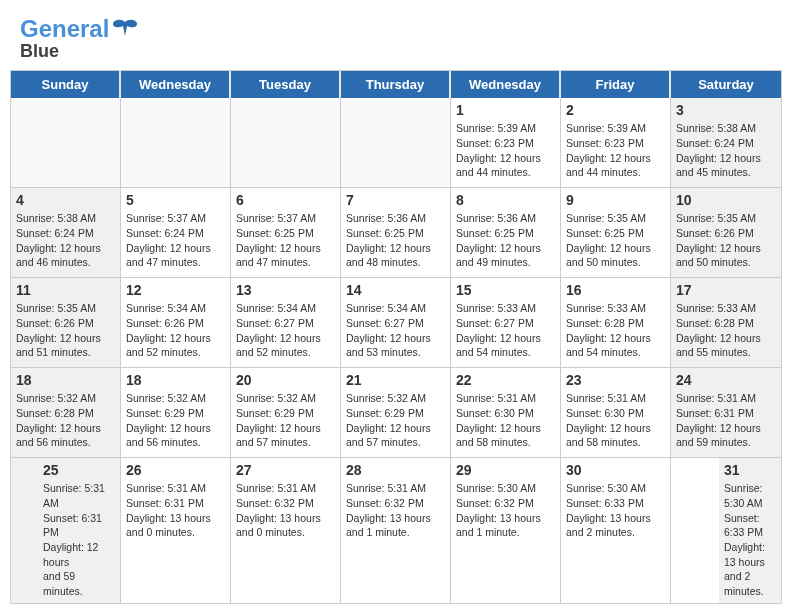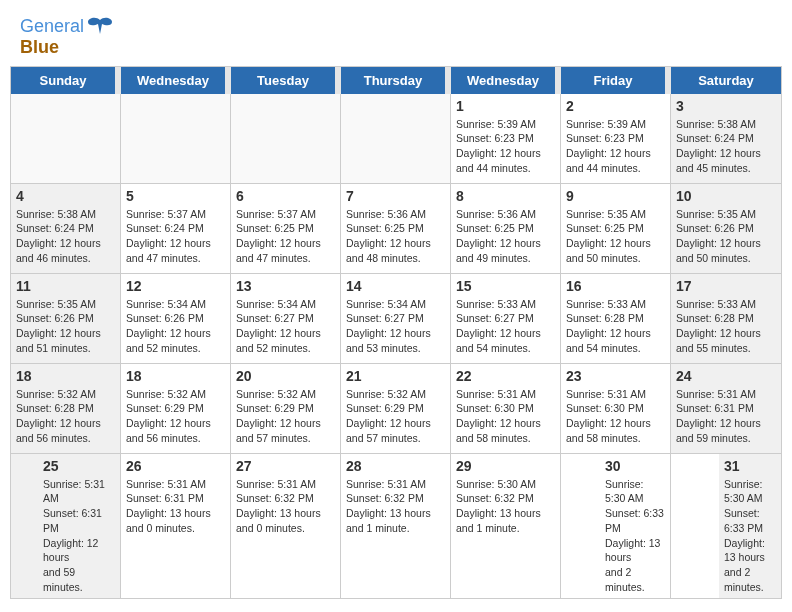--- a/index.html
+++ b/index.html
@@ -1,30 +1,30 @@
 <!DOCTYPE html>
 <html><head>
   <meta charset="utf-8">
   <style>
     * { box-sizing: border-box; margin: 0; padding: 0; }
     body { font-family: Arial, sans-serif; background: #fff; width: 792px; min-height: 612px; }
     
     .header { display: flex; justify-content: space-between; align-items: flex-start; padding: 16px 20px 8px 20px; }
     .logo { display: flex; align-items: center; }
-    .logo-text { font-size: 18px; font-weight: normal; color: #1a3a6b; line-height: 1.1; }
+    .logo-text { font-size: 24px; font-weight: bold; color: #1a3a6b; line-height: 1.1; }
     .logo-text span { color: #4a90d9; }
     
     .title-area { text-align: right; }
     .month-title { font-size: 36px; font-weight: bold; color: #333; }
     .location { font-size: 16px; color: #555; }
     
     .calendar { margin: 0 10px 10px 10px; border: 1px solid #ccc; }
     
     .day-headers { display: grid; grid-template-columns: repeat(7, 1fr); background: #2b6cb0; }
-    .day-header { color: white; font-weight: bold; font-size: 13px; padding: 6px 4px; text-align: center; border-right: 6px solid #e5e5e5; }
+    .day-header { color: white; font-weight: bold; font-size: 13px; padding: 6px 4px; text-align: center; border-right: 2px solid #e5e5e5; }
     .day-header:last-child { border-right: none; }
     
     .calendar-grid { display: grid; grid-template-columns: repeat(7, 1fr); }
     
     .cal-cell { border-right: 1px solid #ccc; border-bottom: 1px solid #ccc; padding: 4px 5px; min-height: 90px; vertical-align: top; font-size: 11px; background: #fff; }
     .cal-cell:nth-child(7n) { border-right: none; }
     .cal-cell.empty { background: #f9f9f9; }
     .cal-cell.shaded { background: #f0f0f0; }
     
     .day-num { font-size: 14px; font-weight: bold; color: #333; margin-bottom: 3px; }
@@ -39,21 +39,21 @@
       <div style="display:flex;flex-direction:column;align-items:flex-start;">
         <div style="display:flex;align-items:center;">
           <span class="logo-text">
             <span>General</span>
           </span>
 
           <svg width="28" height="22" viewBox="0 0 28 22" style="margin-left:2px;">
             <path d="M14 4 C18 0, 26 2, 26 6 C26 10, 20 10, 16 8 L14 18 L12 8 C8 10, 2 10, 2 6 C2 2, 10 0, 14 4Z" fill="#2b6cb0"></path>
           </svg>
         </div>
-        <span class="logo-text" style="color:#a16207;font-size:18px;font-weight:bold;">Blue</span>
+        <span class="logo-text" style="color:#404040;font-size:18px;font-weight:bold;">Blue</span>
       </div>
     </div>
     <div class="title-area">
       <div class="month-title"></div>
       <div class="location"></div>
     </div>
   </div>
 
   <div class="calendar">
     <div class="day-headers">
@@ -179,21 +179,21 @@
           <div class="cell-text">Sunrise: 5:31 AM<br>Sunset: 6:32 PM<br>Daylight: 13 hours<br>and 0 minutes.</div>
         </div>
         <div class="cal-cell last-row-cell" style="border-bottom: none;">
           <div class="day-num">28</div>
           <div class="cell-text">Sunrise: 5:31 AM<br>Sunset: 6:32 PM<br>Daylight: 13 hours<br>and 1 minute.</div>
         </div>
         <div class="cal-cell last-row-cell" style="border-bottom: none;">
           <div class="day-num">29</div>
           <div class="cell-text">Sunrise: 5:30 AM<br>Sunset: 6:32 PM<br>Daylight: 13 hours<br>and 1 minute.</div>
         </div>
-        <div class="cal-cell last-row-cell" style="border-bottom: none; margin-left: 39px;">
+        <div class="cal-cell last-row-cell" style="border-bottom: none;">
           <div class="day-num">30</div>
           <div class="cell-text">Sunrise: 5:30 AM<br>Sunset: 6:33 PM<br>Daylight: 13 hours<br>and 2 minutes.</div>
         </div>
         <div class="cal-cell shaded last-row-cell" style="border-bottom: none; margin-left: 48px;">
           <div class="day-num">31</div>
           <div class="cell-text">Sunrise: 5:30 AM<br>Sunset: 6:33 PM<br>Daylight: 13 hours<br>and 2 minutes.</div>
         </div>
       </div>
   </div>
 </div>

